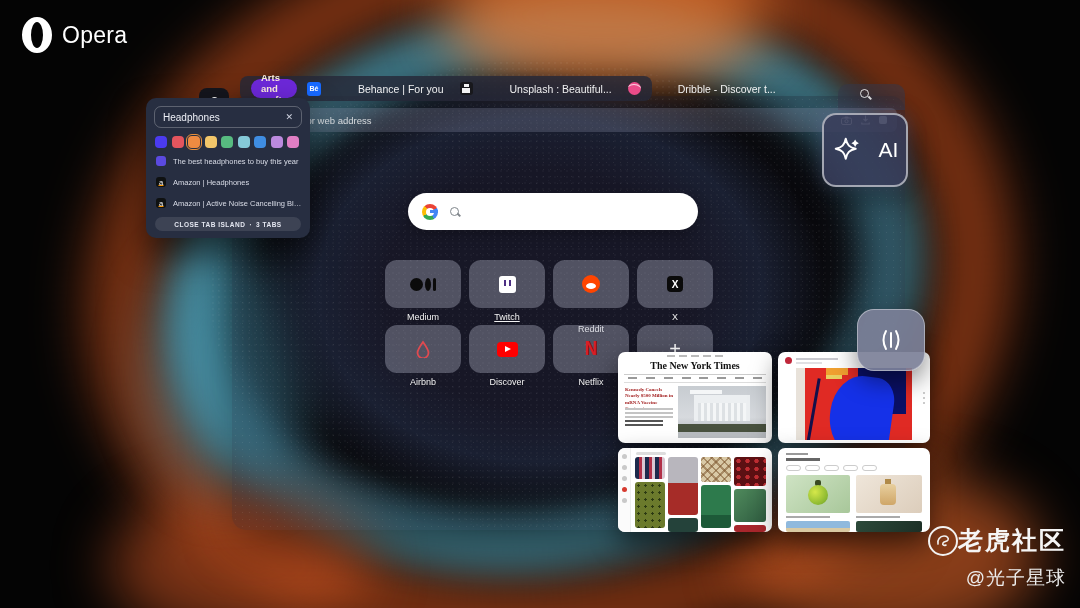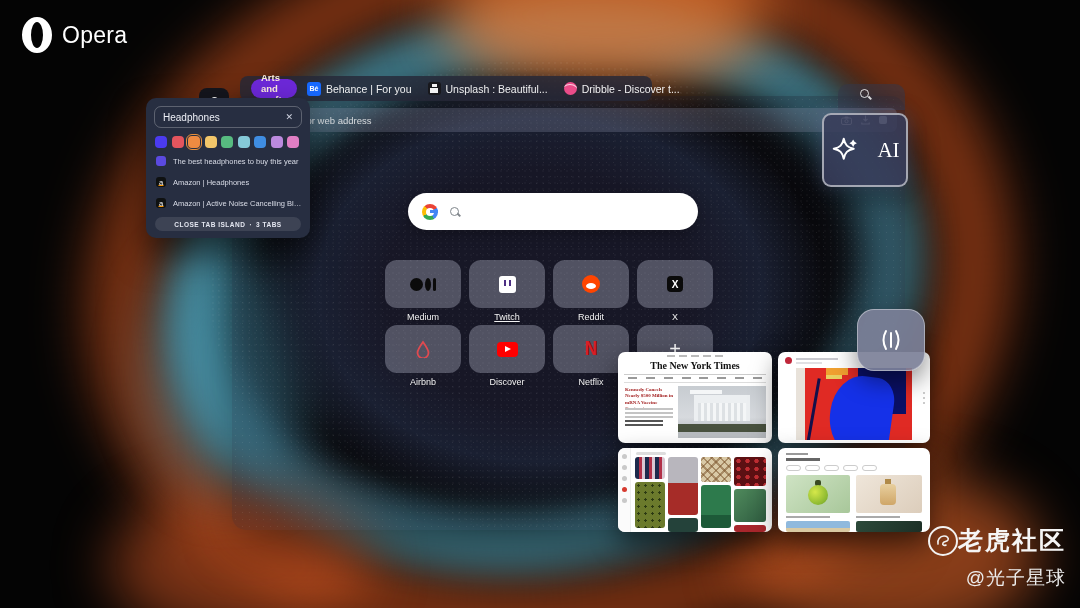--- a/index.html
+++ b/index.html
@@ -43,21 +43,21 @@
                 transform:rotate(45deg); }
 
   
   .tabstrip { position:absolute; left:240px; top:76px; width:412px; height:25px; border-radius:8px;
               background:rgba(38,40,56,0.82); display:flex; align-items:center; padding:0 7px; z-index:8; }
   .island-bar { width:3px; height:14px; border-radius:2px; background:#ef8b41; margin-right:4px; }
   .island-pill { background:#6d28d9; border-radius:11px; height:19px; display:flex; align-items:center;
                  padding:0 10px; margin-right:10px; }
   .island-pill span { font-size:9.5px; font-weight:bold; color:#fdeedd; }
   .tab { display:flex; align-items:center; gap:5px; margin-right:16px; }
-  .tab-label { font-size:10.5px; color:rgba(255,255,255,0.93); white-space:nowrap; }
+  .tab-label { font-size:10.5px; color:rgba(255,255,255,0.93); white-space:nowrap;margin-left:32px; }
   .fav-behance { width:14px; height:14px; border-radius:3px; background:#1769ff; color:#fff; font-size:7px;
                  font-weight:bold; display:flex; align-items:center; justify-content:center; }
   .fav-unsplash { width:13px; height:13px; border-radius:3px; background:#18181c; position:relative; }
   .fav-unsplash::before { content:""; position:absolute; left:4px; top:2px; width:5px; height:3px; background:#f2f2f2; }
   .fav-unsplash::after { content:""; position:absolute; left:2.5px; top:6px; width:8px; height:4.5px; background:#f2f2f2; }
   .fav-dribbble { width:13px; height:13px; border-radius:50%; background:#ea4c89; position:relative; overflow:hidden; }
   .fav-dribbble::after { content:""; position:absolute; left:-3px; top:2px; width:16px; height:14px; border-radius:50%;
                  border:1.2px solid rgba(255,255,255,0.75); }
 
   
@@ -101,24 +101,24 @@
   .ic-reddit::after { content:""; position:absolute; left:4px; top:8px; width:10px; height:6px; border-radius:50%; background:#fff; }
   .ic-x { width:16px; height:16px; border-radius:4px; background:#0a0a0a; color:#fff; font-size:10px; font-weight:bold;
           display:flex; align-items:center; justify-content:center; }
   .ic-youtube { width:21px; height:15px; border-radius:4px; background:#f00; position:relative; }
   .ic-youtube::after { content:""; position:absolute; left:8px; top:4.5px; border-left:6px solid #fff;
           border-top:3px solid transparent; border-bottom:3px solid transparent; }
   .ic-netflix { color:#d81f26; font-size:17px; font-weight:900; transform:scaleY(1.15); text-shadow:1px 0 0 #8c0f14; }
   .ic-plus { color:#fff; font-size:20px; font-weight:300; line-height:1; }
 
   
-  .ai-btn { position:absolute; left:822px; top:113px; width:86px; height:74px; border-radius:9px;
+  .ai-btn { position:absolute; left:822px; top:113px; width:86px; height:74px; border-radius:14px;
             background:rgba(56,60,90,0.88); border:2px solid rgba(255,255,255,0.55); z-index:12;
             display:flex; align-items:center; justify-content:center; gap:17px;
-            box-shadow:0 10px 30px rgba(0,0,0,0.45), 0 0 18px rgba(160,170,255,0.25);font-family:Liberation Serif, serif; }
+            box-shadow:0 10px 30px rgba(0,0,0,0.45), 0 0 18px rgba(160,170,255,0.25); }
   .ai-label { color:#fff; font-size:21px; font-weight:400; }
 
   
   .split-btn { position:absolute; left:857px; top:309px; width:68px; height:62px; border-radius:17px;
             background:rgba(124,128,152,0.92); border:1px solid rgba(255,255,255,0.38); z-index:12;
             display:flex; align-items:center; justify-content:center; box-shadow:0 10px 24px rgba(0,0,0,0.45); }
 
   
   .thumb { position:absolute; background:#fff; border-radius:7px; overflow:hidden; z-index:10;
            box-shadow:0 10px 26px rgba(0,0,0,0.55); }
@@ -322,21 +322,21 @@
   <div class="diallabel" style="left:385px; top:312px;">Medium</div>
 
   <div class="dialtile" style="left:469px; top:260px;">
     <div class="ic-twitch"></div>
   </div>
   <div class="diallabel" style="left:469px; top:312px;text-decoration:underline;">Twitch</div>
 
   <div class="dialtile" style="left:553px; top:260px;">
     <div class="ic-reddit"></div>
   </div>
-  <div class="diallabel" style="left:553px; top:312px;">Reddit</div>
+  <div class="diallabel" style="left:553px; top:324px;">Reddit</div>
 
   <div class="dialtile" style="left:637px; top:260px;">
     <div class="ic-x">X</div>
   </div>
   <div class="diallabel" style="left:637px; top:312px;">X</div>
 
   <div class="dialtile" style="left:385px; top:325px;">
     <svg width="18" height="18" viewBox="0 0 18 18">
       <path d="M9 2 C11 4.8 14.5 10 14.5 12.8 a5.5 5.5 0 0 1 -11 0 C3.5 10 7 4.8 9 2 Z" fill="none" stroke="#e04a50" stroke-width="1.8"></path>
     </svg>

